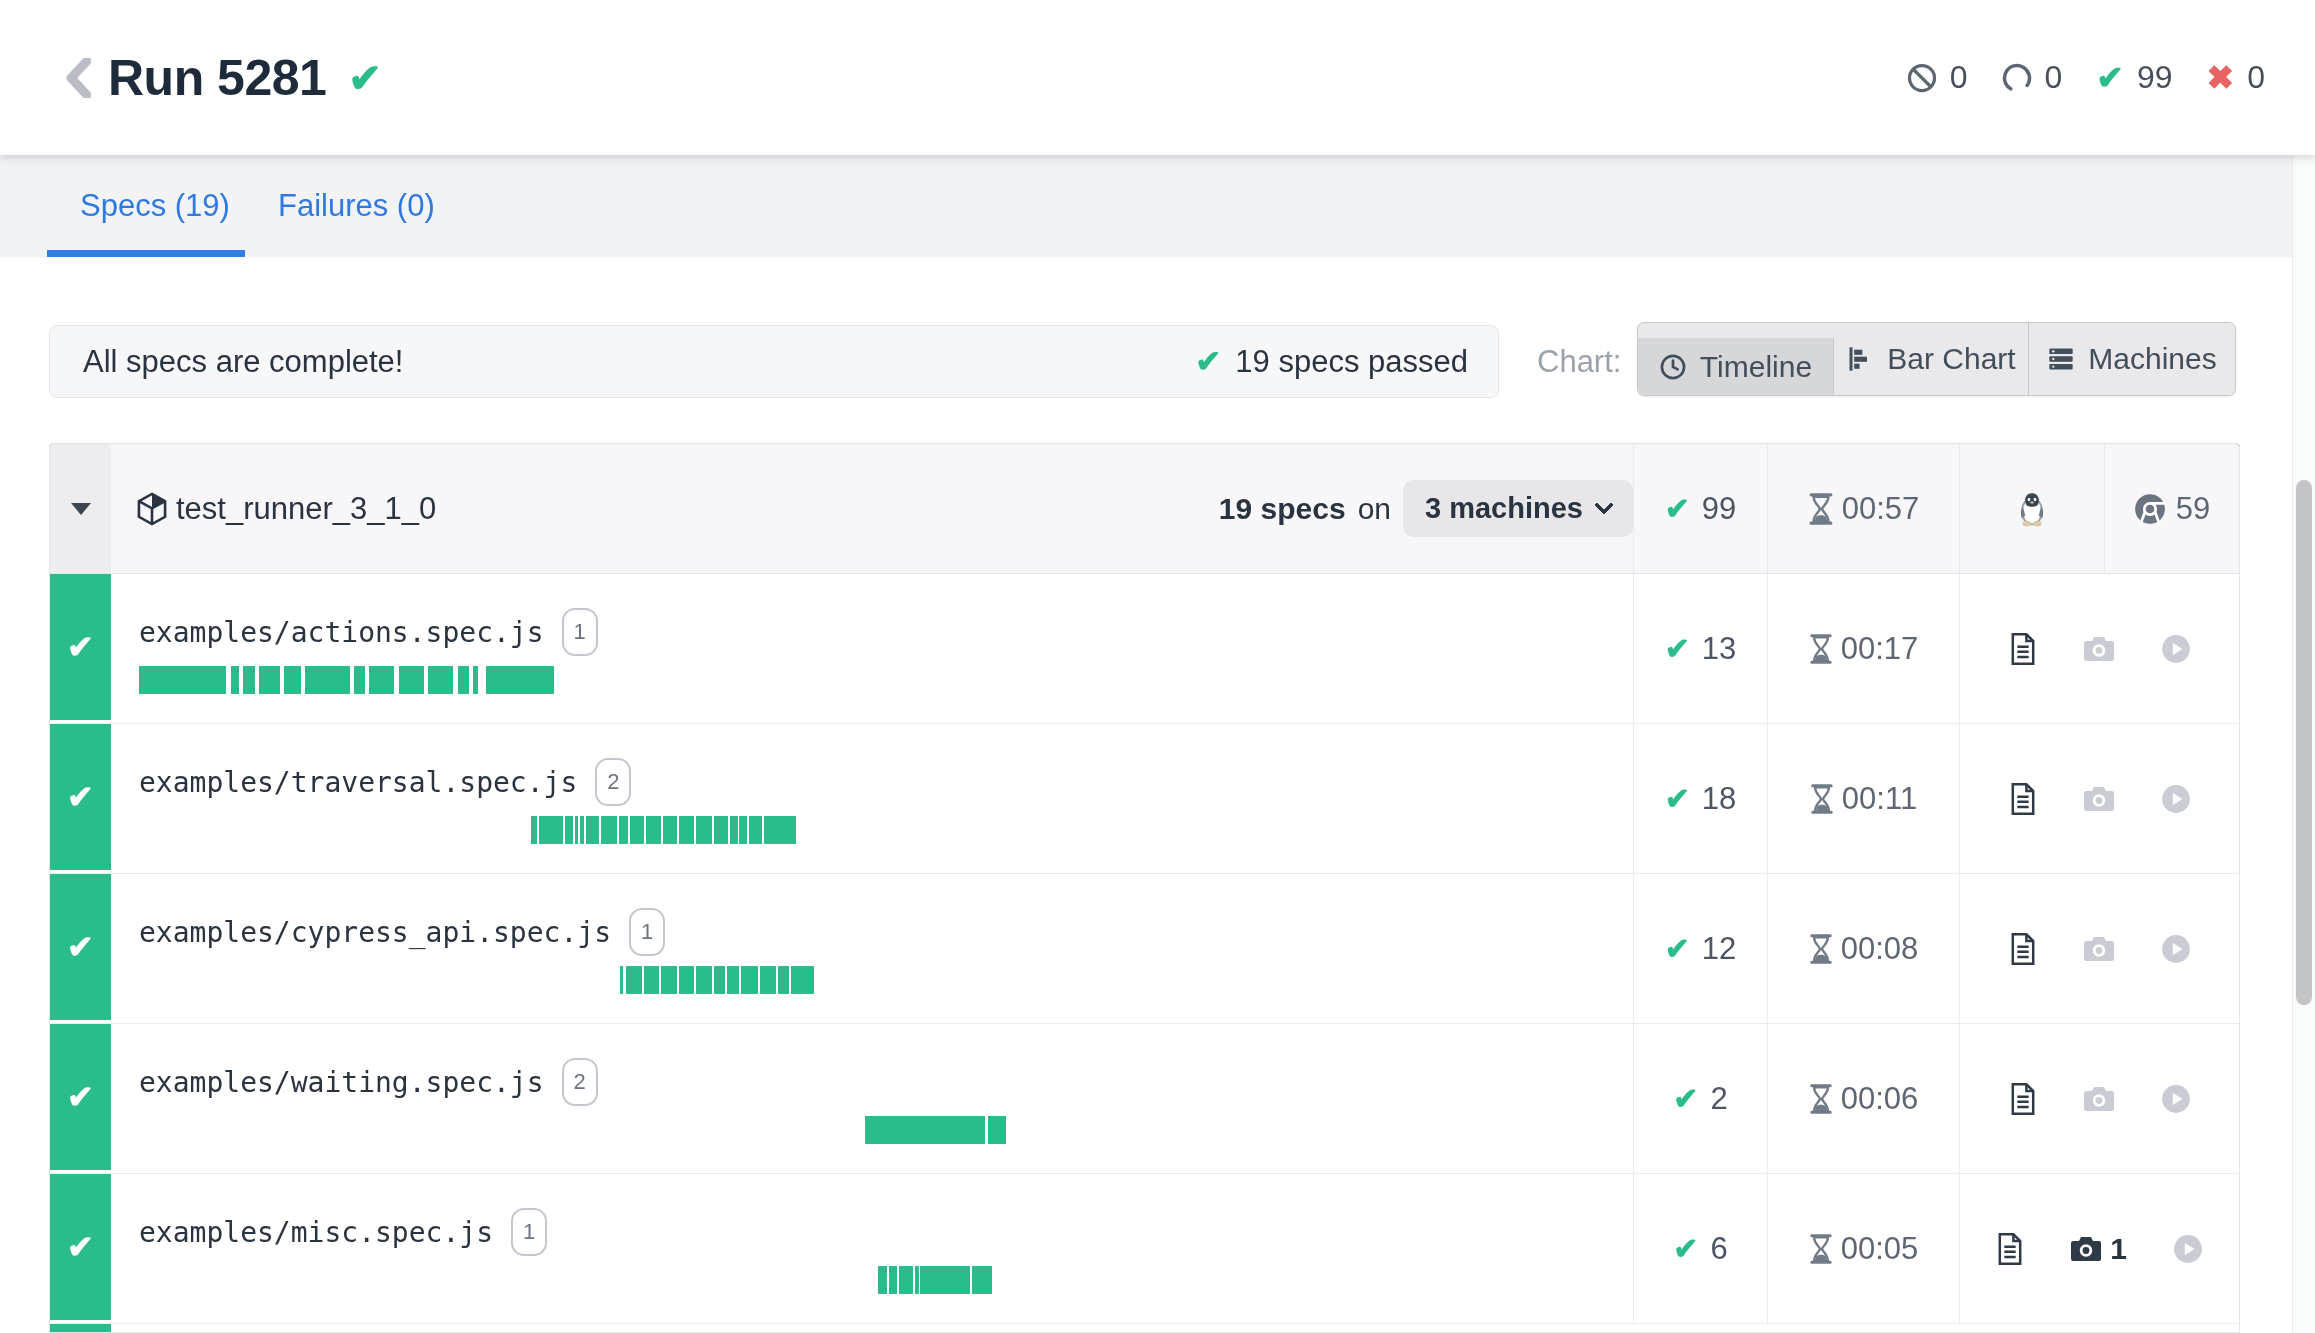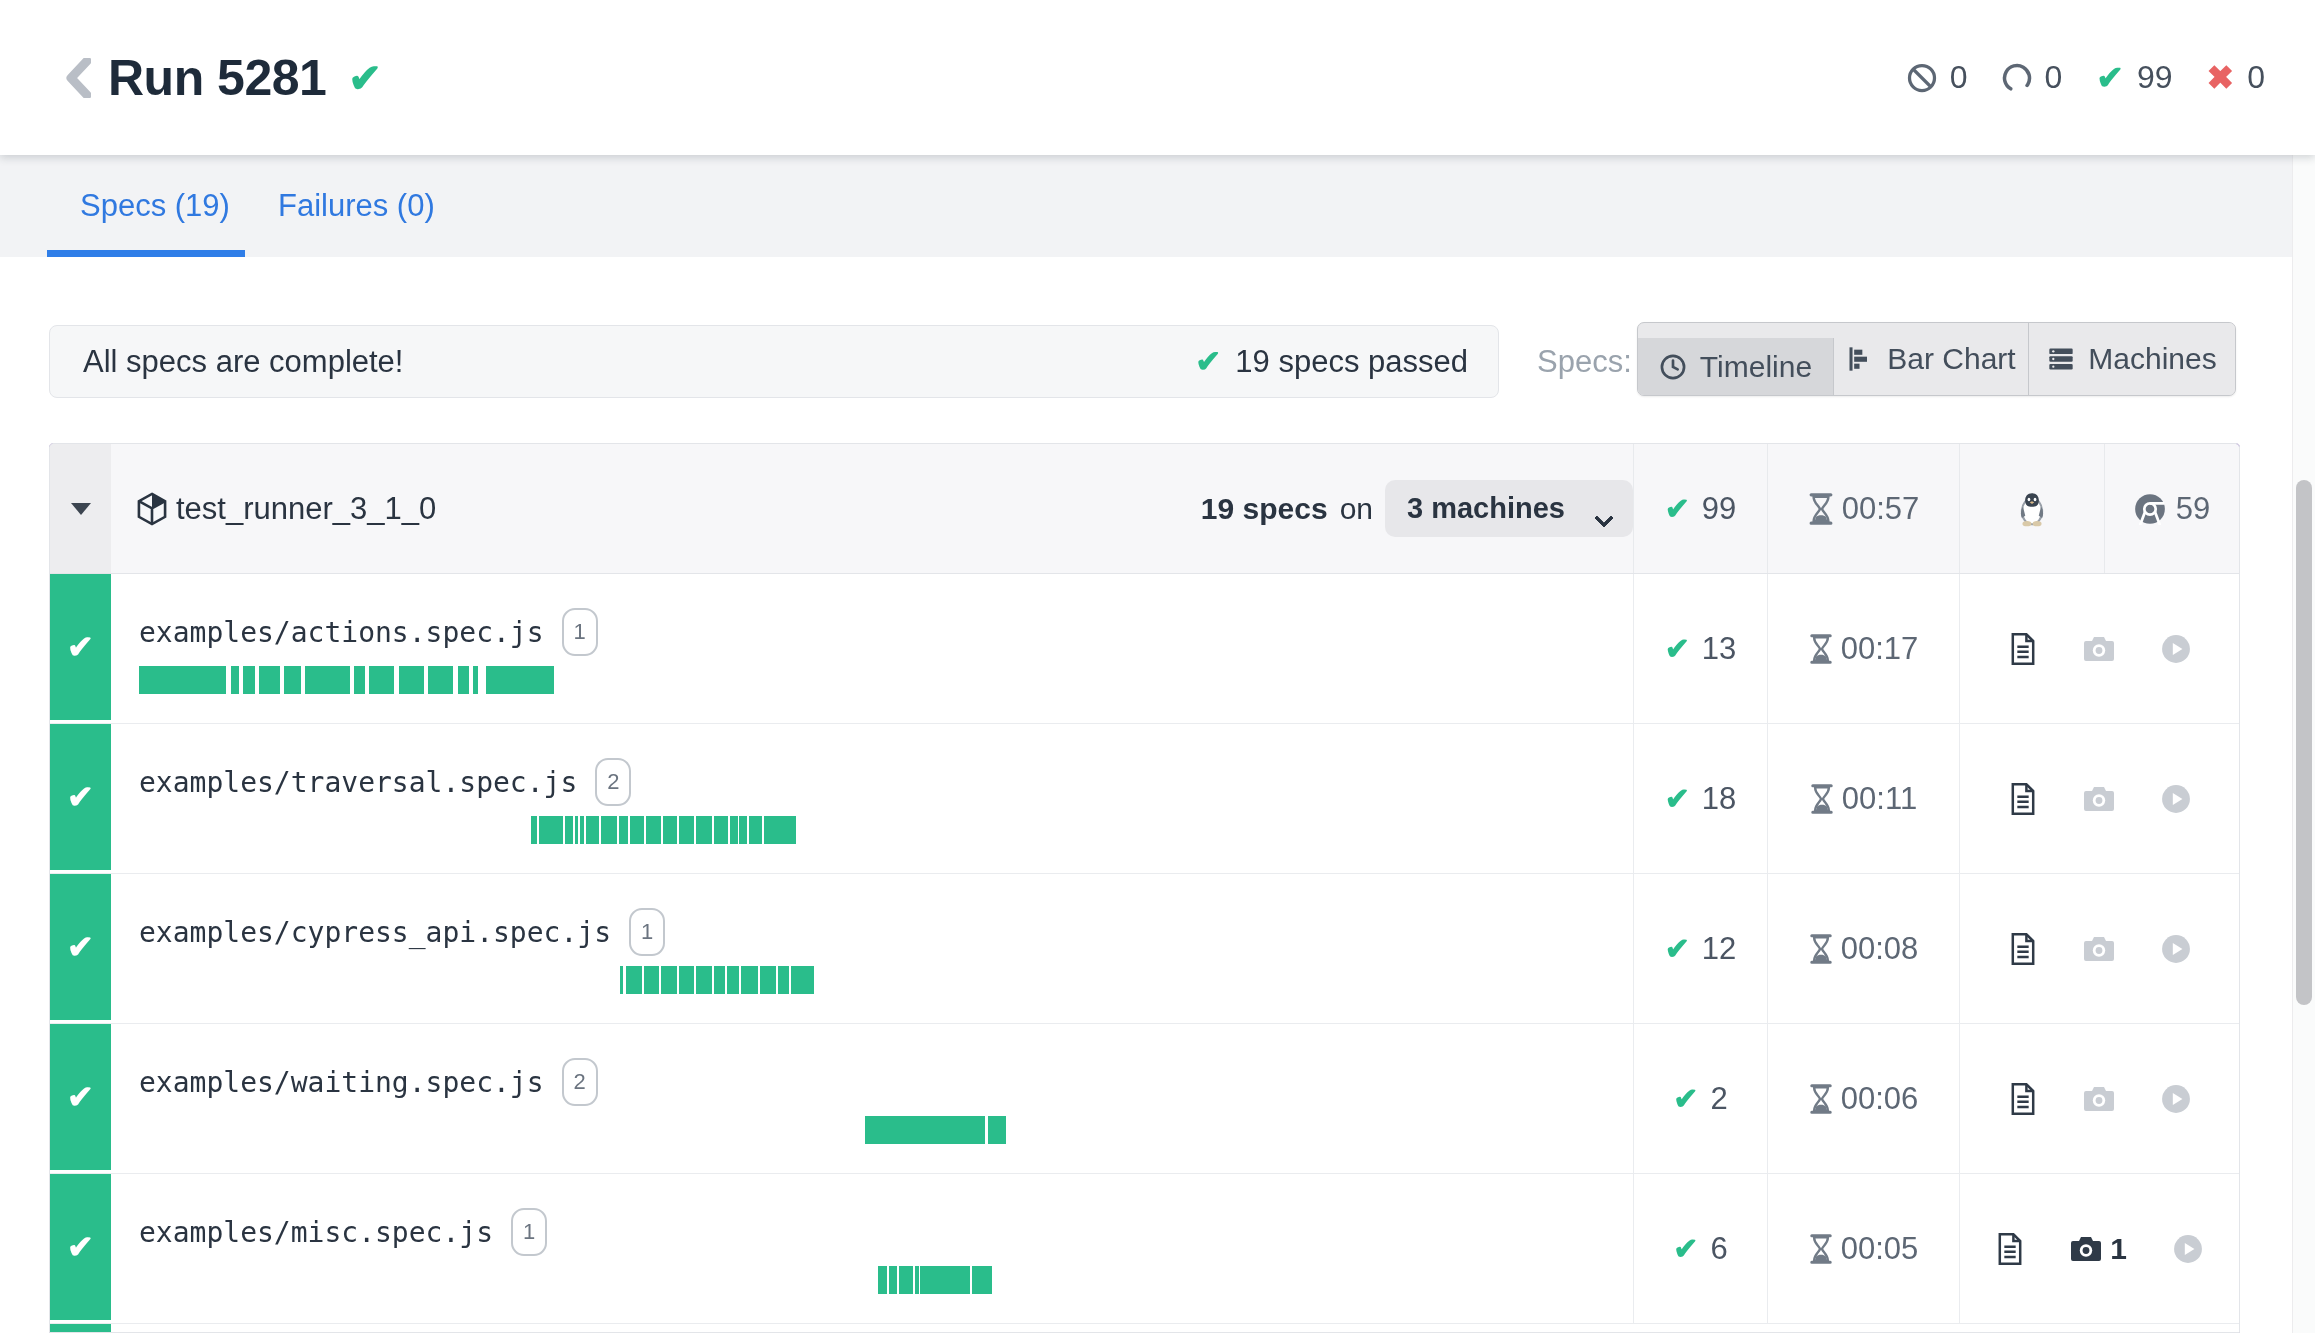--- a/index.html
+++ b/index.html
@@ -49,21 +49,21 @@
   .spec-table { position:absolute; left:49px; top:443px; width:2191px; height:890px;
     border:1px solid #e3e5e9; border-radius:4px 4px 0 0; overflow:hidden; background:#4c1d95; }
   .group-row { display:flex; height:130px; background:#f7f7f9; border-bottom:1px solid #e3e5e9; }
   .collapse-cell { width:61px; background:#ededef; display:flex; align-items:center; justify-content:center; cursor:pointer; }
   .caret-down { width:0; height:0; border-left:10px solid transparent; border-right:10px solid transparent; border-top:12px solid #3c4550; }
   .group-main { flex:1; display:flex; align-items:center; padding-left:25px; min-width:0; }
   .group-name { display:flex; align-items:center; gap:8px; font-size:31px; color:#2a3441; }
   .group-right { margin-left:auto; display:flex; align-items:center; gap:12px; font-size:30px; }
   .specs-count { font-weight:bold; color:#2a3441; }
   .on-word { color:#2a3441; }
-  .machines-chip { display:flex; align-items:flex-end; gap:32px; background:#e7e7ea; border-radius:10px;
+  .machines-chip { display:flex; align-items:center; gap:14px; background:#e7e7ea; border-radius:10px;
     padding:12px 22px; font-size:29px; font-weight:bold; color:#2a3441; cursor:pointer; }
   .chev-down { width:14px; height:14px; border-right:4px solid #2a3441; border-bottom:4px solid #2a3441;
     transform:rotate(45deg); margin-top:-7px; border-radius:1px; }
 
   .hcol { display:flex; align-items:center; justify-content:center; border-left:1px solid #e8eaed; }
   .hcol-passed { width:134px; } .hcol-duration { width:192px; } .hcol-os { width:145px; } .hcol-browser { width:135px; }
   .passed-pair { display:flex; align-items:center; gap:12px; font-size:31px; color:#4b5563; }
   .passed-pair .glyph { color:#2abd8b; font-size:30px; font-weight:bold; }
   .duration-pair { display:flex; align-items:center; gap:8px; font-size:31px; color:#5d6774; }
   .browser-pair { display:flex; align-items:center; gap:10px; font-size:31px; color:#5d6774; }
@@ -149,21 +149,21 @@
   </div>
 
   <div class="alert-bar">
     <div class="alert-msg">All specs are complete!</div>
     <div class="alert-passed">
       <span class="glyph">✔</span>
       <span>19 specs passed</span>
     </div>
   </div>
 
-  <div class="views-label">Specs:</div>
+  <div class="views-label">Chart:</div>
   <div class="views-group">
     <div class="view-btn btn-timeline active">
       <span class="vicon">
         <svg width="28" height="28" viewBox="0 0 24 24">
             <circle cx="12" cy="12" r="9.5" fill="none" stroke="#434e5b" stroke-width="2.3"></circle>
             <path d="M12 6.5 V12 L16 14" fill="none" stroke="#434e5b" stroke-width="2.3" stroke-linecap="round"></path>
           </svg>
       </span>
       <span>Timeline</span>
     </div>

